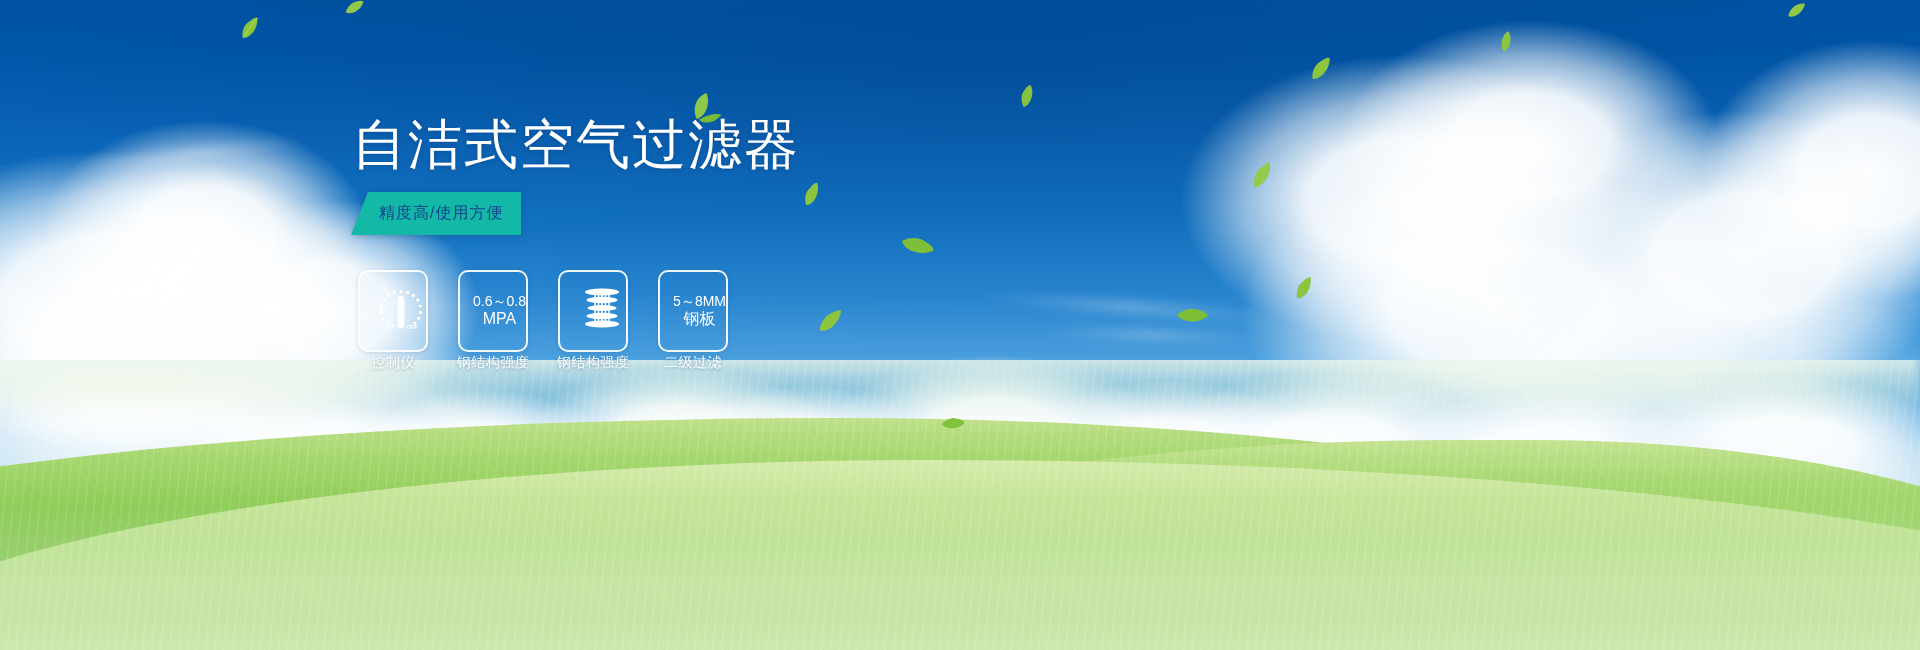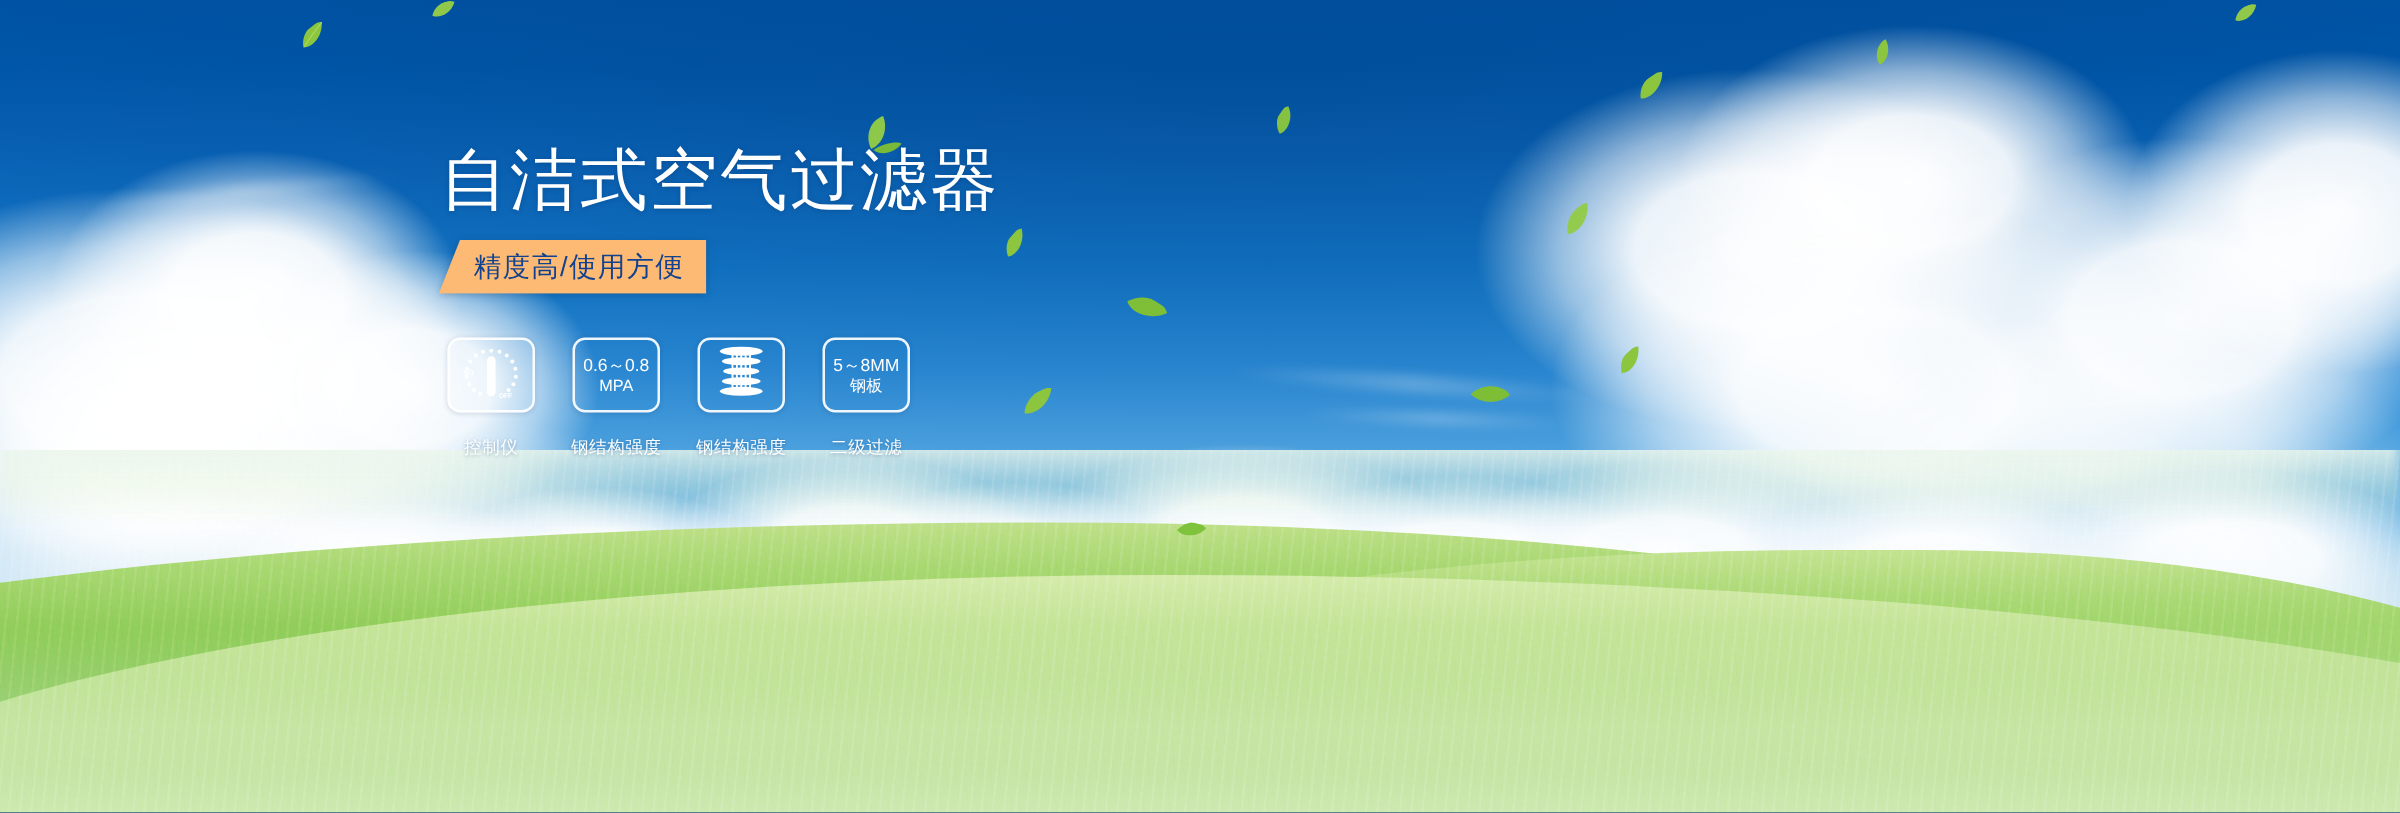--- a/index.html
+++ b/index.html
@@ -161,52 +161,52 @@
   .tag-dark{
     background:#12428f;
     color:#ffffff;
     font-size:19px; letter-spacing:1px;
     display:flex; align-items:center;
     padding:0 26px 0 16px;
     clip-path:polygon(0 0, 100% 0, calc(100% - 17px) 100%, 0 100%);
     margin-right:-2px;
   }
   .tag-light{
-    background:#fdba74;
+    background:#14b8a6;
     color:#12428f;
-    font-size:22px; letter-spacing:1px;
+    font-size:16px; letter-spacing:1px;
     display:flex; align-items:center;
     padding:0 18px 0 28px;
     clip-path:polygon(17px 0, 100% 0, 100% 100%, 0 100%);
   }
 
   .features{
     position:absolute; left:358px; top:270px;
     display:flex; gap:30px;
   }
   .feature{
     width:70px;
     display:flex; flex-direction:column; align-items:center;
   }
   .fbox{
-    width:70px; height:60px;
+    width:70px; height:82px;
     border:2px solid rgba(255,255,255,.92);
     border-radius:10px;
-    display:flex; align-items:center; justify-content:center;
+    display:flex; align-items:center; justify-content:flex-end;
     color:#fff;
     box-shadow:0 1px 4px rgba(0,40,90,.15);
   }
   .fbox .txt{
     text-align:center; line-height:1.18;
     font-size:14px; letter-spacing:0;
     white-space:nowrap;
   }
-  .fbox .txt .l2{ font-size:13px; }
+  .fbox .txt .l2{ font-size:16px; }
   .fcap{
-    margin-top:19px;
+    margin-top:2px;
     font-size:14px; color:#ffffff; white-space:nowrap;
     letter-spacing:.5px;
     text-shadow:0 1px 3px rgba(0,40,90,.35);
   }
 </style>
 </head>
 <body>
 
 <div class="banner">
 

